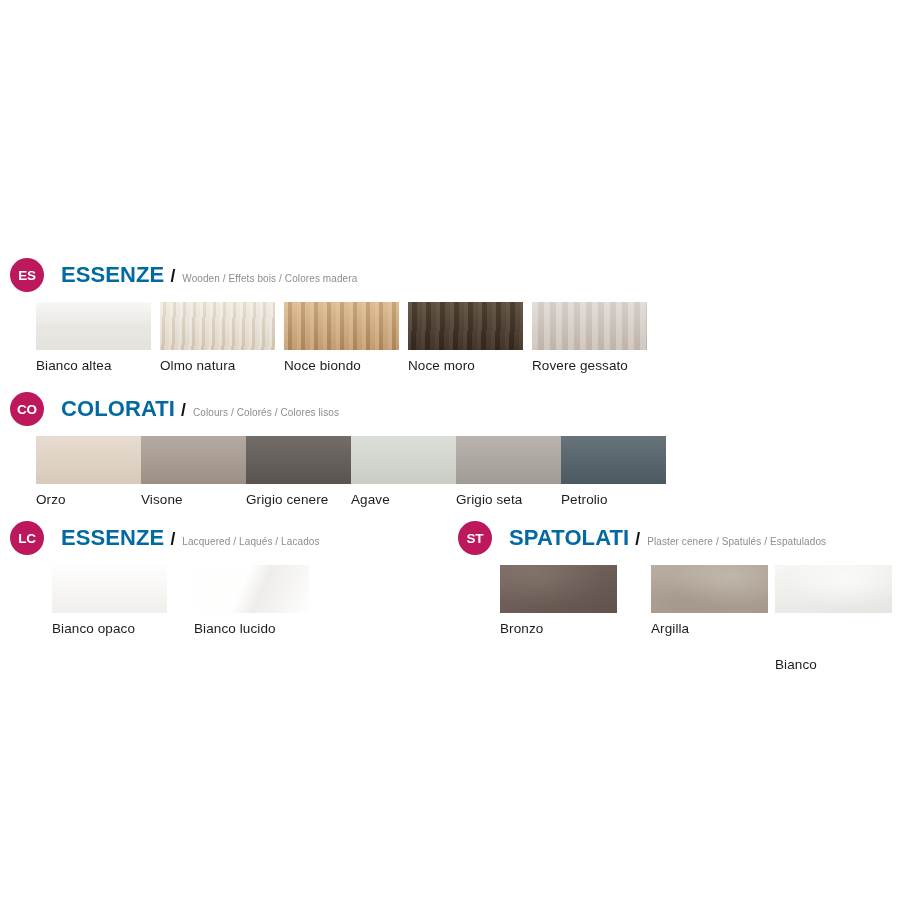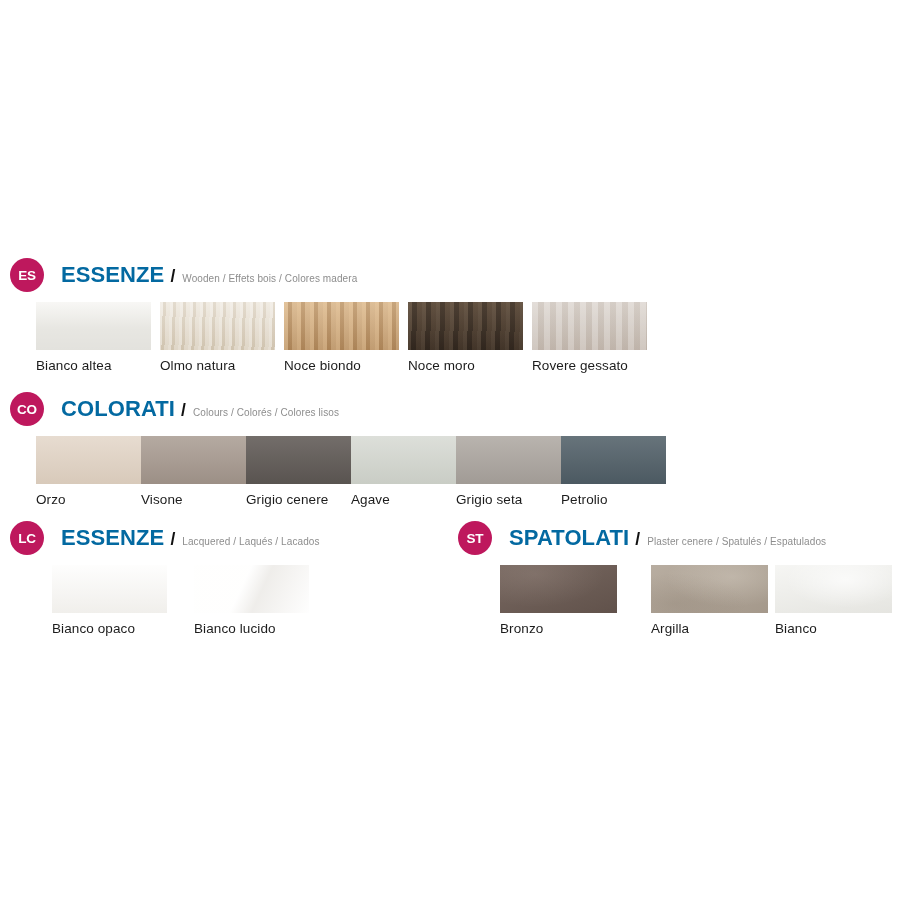--- a/index.html
+++ b/index.html
@@ -227,20 +227,20 @@
     <div class="swatch-cell" style="width:107px;">
       <div class="swatch-chip" style="width:117px;height:48px;background:#6e5d55;
                   background-image:radial-gradient(ellipse at 30% 20%,rgba(255,240,230,.10),rgba(0,0,0,0) 60%),linear-gradient(160deg,rgba(255,255,255,.07),rgba(0,0,0,.12));"></div>
       <div class="swatch-label">Bronzo</div>
     </div>
     <div class="swatch-cell" style="width:124px;padding-left:44px;">
       <div class="swatch-chip" style="width:117px;height:48px;background:#b0a496;
                   background-image:radial-gradient(ellipse at 70% 25%,rgba(255,250,240,.22),rgba(0,0,0,0) 58%),radial-gradient(ellipse at 20% 80%,rgba(90,75,60,.13),rgba(0,0,0,0) 55%),linear-gradient(150deg,rgba(255,255,255,.10),rgba(60,50,40,.10));"></div>
       <div class="swatch-label">Argilla</div>
     </div>
-    <div class="swatch-cell" style="width:124px;">
+    <div class="swatch-cell" style="width:124px;gap:36px;">
       <div class="swatch-chip" style="width:117px;height:48px;background:#eeeeea;
                   background-image:radial-gradient(ellipse at 60% 30%,rgba(255,255,255,.70),rgba(0,0,0,0) 60%),linear-gradient(170deg,rgba(255,255,255,.45),rgba(150,148,140,.10));"></div>
       <div class="swatch-label">Bianco</div>
     </div>
   </div>
 
 </div>
 
 </body></html>

